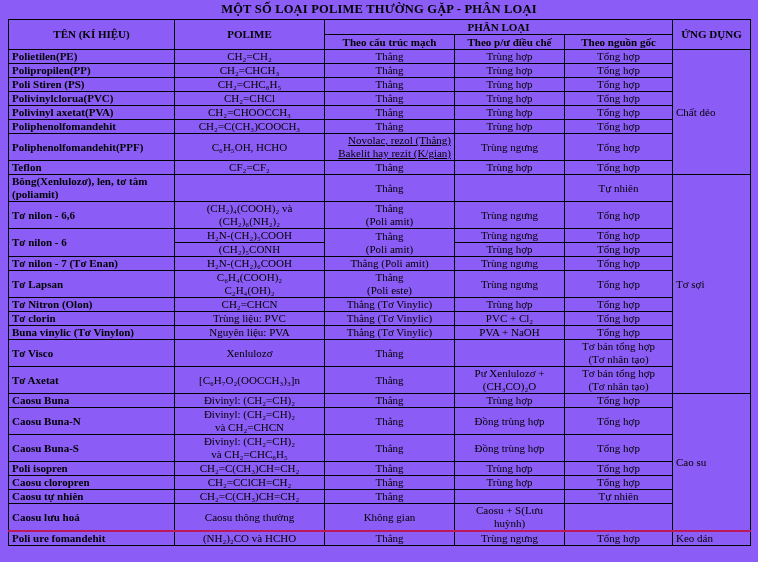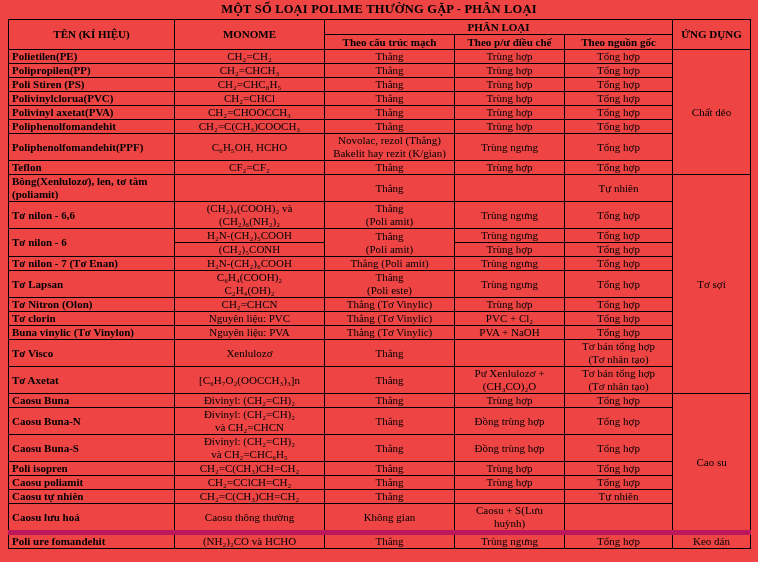--- a/index.html
+++ b/index.html
@@ -8,21 +8,21 @@
     background: #ffffff;
     font-family: "Liberation Serif", "DejaVu Serif", serif;
     color: #000;
   }
   .page {
     width: 758px;
     height: 562px;
     box-sizing: border-box;
     padding: 1px 8px 20px 8px;
     overflow: hidden;
-    background: #ef4444;
+    background: #8b5cf6;
   }
   .doc-title {
     font-size: 12.5px;
     font-weight: bold;
     text-align: center;
     padding: 1px 0 2px 0;
     letter-spacing: 0.2px;
   }
   table.polymer-table {
     border-collapse: collapse;
@@ -41,43 +41,43 @@
   }
   th {
     font-weight: bold;
     text-align: center;
     height: 15px;
   }
   td { height: 14px; }
   td.name { font-weight: bold; text-align: left; }
   td.mono { text-align: center; }
   td.c    { text-align: center; }
-  td.usage{ text-align: center; }
-  td.left { text-align: center; }
-  tr.sep td { border-top: 5px solid #be185d; font-family: Liberation Serif, serif; }
+  td.usage{ text-align: left; }
+  td.left { text-align: right; text-decoration: underline; }
+  tr.sep td { border-top: 2px solid #be185d; font-family: Liberation Serif, serif; }
 </style>
 </head>
 <body>
 
 <div class="page">
   <div class="doc-title">MỘT SỐ LOẠI POLIME THƯỜNG GẶP - PHÂN LOẠI</div>
 
   <table class="polymer-table">
     <colgroup>
       <col style="width:166px">
       <col style="width:150px">
       <col style="width:130px">
       <col style="width:110px">
       <col style="width:108px">
       <col style="width:78px">
     </colgroup>
     <thead>
       <tr>
         <th rowspan="2">TÊN (KÍ HIỆU)</th>
-        <th rowspan="2">MONOME</th>
+        <th rowspan="2">POLIME</th>
         <th colspan="3">PHÂN LOẠI</th>
         <th rowspan="2">ỨNG DỤNG</th>
       </tr>
       <tr>
         <th>Theo cấu trúc mạch</th>
         <th>Theo p/ư điều chế</th>
         <th>Theo nguồn gốc</th>
       </tr>
     </thead>
     <tbody>
@@ -188,21 +188,21 @@
         </tr>
         <tr>
           <td class="name">Tơ Nitron (Olon)</td>
           <td class="mono">CH₂=CHCN</td>
           <td class="c">Thẳng (Tơ Vinylic)</td>
           <td class="c">Trùng hợp</td>
           <td class="c">Tổng hợp</td>
         </tr>
         <tr>
           <td class="name">Tơ clorin</td>
-          <td class="mono">Nguyên liệu: PVC</td>
+          <td class="mono">Trùng liệu: PVC</td>
           <td class="c">Thẳng (Tơ Vinylic)</td>
           <td class="c">PVC + Cl₂</td>
           <td class="c">Tổng hợp</td>
         </tr>
         <tr>
           <td class="name">Buna vinylic (Tơ Vinylon)</td>
           <td class="mono">Nguyên liệu: PVA</td>
           <td class="c">Thẳng (Tơ Vinylic)</td>
           <td class="c">PVA + NaOH</td>
           <td class="c">Tổng hợp</td>
@@ -249,21 +249,21 @@
           <td class="c">Tổng hợp</td>
         </tr>
         <tr>
           <td class="name">Poli isopren</td>
           <td class="mono">CH₂=C(CH₃)CH=CH₂</td>
           <td class="c">Thẳng</td>
           <td class="c">Trùng hợp</td>
           <td class="c">Tổng hợp</td>
         </tr>
         <tr>
-          <td class="name">Caosu poliamit</td>
+          <td class="name">Caosu cloropren</td>
           <td class="mono">CH₂=CClCH=CH₂</td>
           <td class="c">Thẳng</td>
           <td class="c">Trùng hợp</td>
           <td class="c">Tổng hợp</td>
         </tr>
         <tr>
           <td class="name">Caosu tự nhiên</td>
           <td class="mono">CH₂=C(CH₃)CH=CH₂</td>
           <td class="c">Thẳng</td>
           <td class="c"></td>

